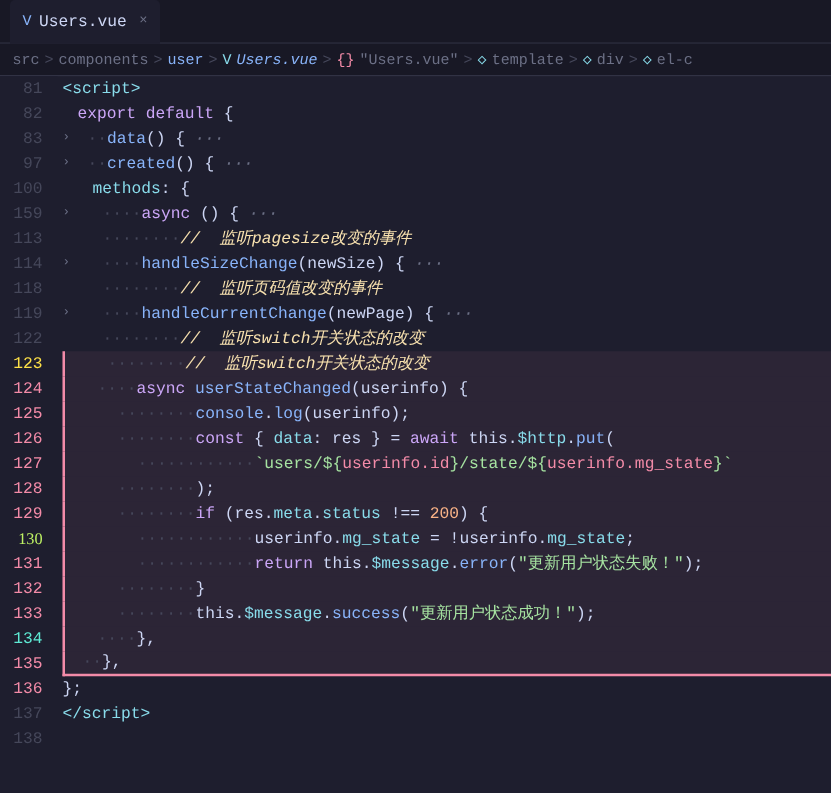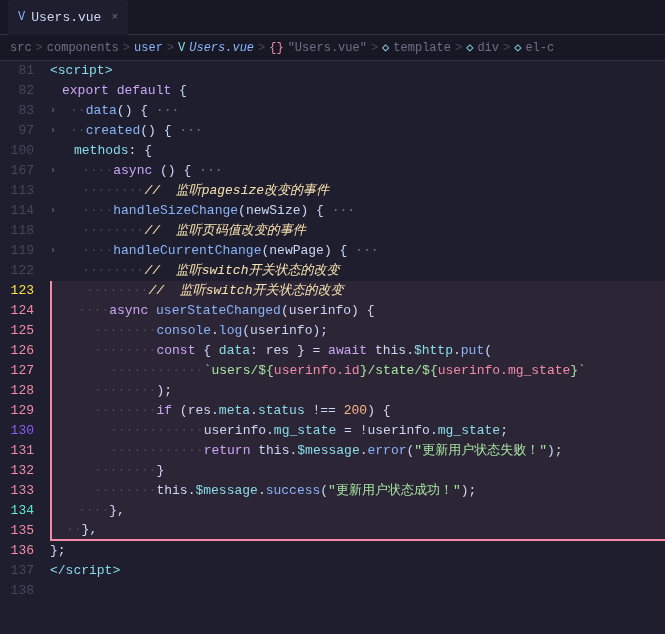--- a/index.html
+++ b/index.html
@@ -152,34 +152,34 @@
 </div>
 
 <div class="code-container">
 
   <div class="line-numbers">
     <span class="ln">81</span>
     <span class="ln">82</span>
     <span class="ln">83</span>
     <span class="ln">97</span>
     <span class="ln">100</span>
-    <span class="ln">167</span>
+    <span class="ln">159</span>
     <span class="ln">113</span>
     <span class="ln">114</span>
     <span class="ln">118</span>
     <span class="ln">119</span>
     <span class="ln">122</span>
     <span class="ln" style="color:#fde047;">123</span>
     <span class="ln" style="color:#f38ba8;">124</span>
     <span class="ln" style="color:#f38ba8;">125</span>
     <span class="ln" style="color:#f38ba8;">126</span>
     <span class="ln" style="color:#f38ba8;">127</span>
     <span class="ln" style="color:#f38ba8;">128</span>
     <span class="ln" style="color:#f38ba8;">129</span>
-    <span class="ln" style="color:#8b5cf6;">130</span>
+    <span class="ln" style="color:#bef264;font-family:Liberation Serif, serif;">130</span>
     <span class="ln" style="color:#f38ba8;">131</span>
     <span class="ln" style="color:#f38ba8;">132</span>
     <span class="ln" style="color:#f38ba8;">133</span>
     <span class="ln" style="color:#5eead4;">134</span>
     <span class="ln" style="color:#f38ba8;">135</span>
     <span class="ln" style="color:#f38ba8;">136</span>
     <span class="ln">137</span>
     <span class="ln">138</span>
   </div>
 

